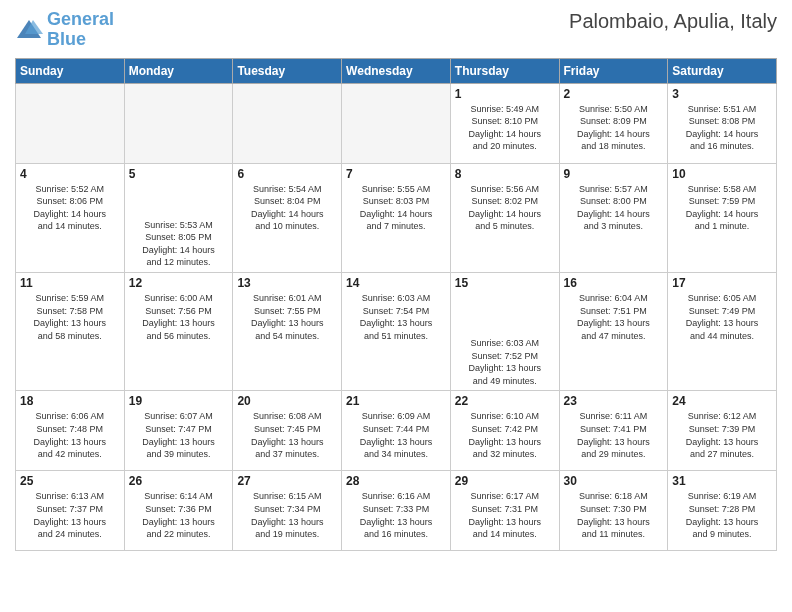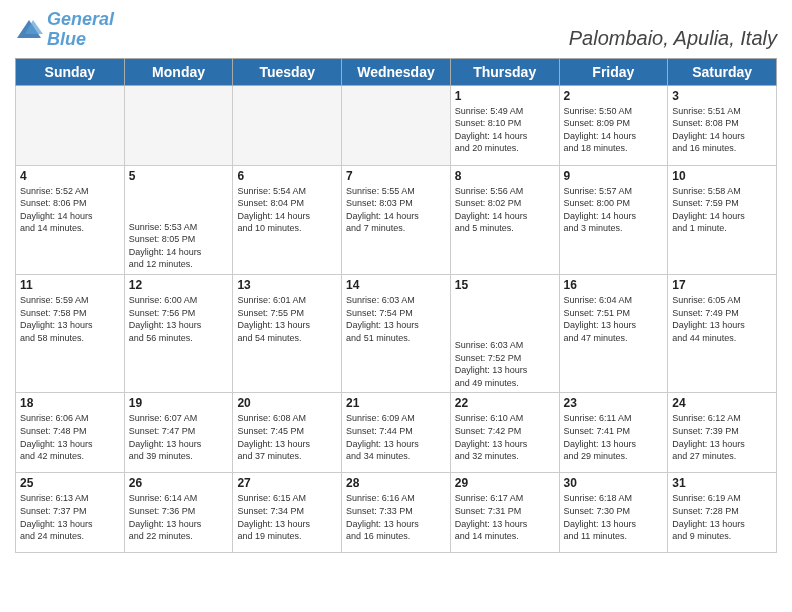--- a/index.html
+++ b/index.html
@@ -10,24 +10,23 @@
       background: #fff;
       overflow: hidden;
     }
     .page {
       width: 792px;
       height: 612px;
       padding: 10px 15px;
     }
     .header {
       display: flex;
-      align-items: flex-end;
+      align-items: flex-start;
       justify-content: space-between;
       margin-bottom: 8px;
-      font-style: italic;
     }
     .logo {
       display: flex;
       align-items: center;
       gap: 4px;
     }
     .logo-text {
       font-size: 18px;
       font-weight: bold;
       color: #2c5f8a;
@@ -54,24 +53,24 @@
       color: #444;
     }
     .calendar-table {
       width: 100%;
       border-collapse: collapse;
       table-layout: fixed;
     }
     .calendar-table th {
       background: #2c6fad;
       color: #fff;
-      font-size: 14px;
+      font-size: 12px;
       font-weight: bold;
       padding: 5px 4px;
-      text-align: center;
+      text-align: left;
       border: 1px solid #aaa;
     }
     .calendar-table td {
       vertical-align: top;
       border: 1px solid #ccc;
       padding: 3px 4px;
       font-size: 9.5px;
       color: #222;
       height: 80px;
       background: #fff;
@@ -82,20 +81,21 @@
     .day-number {
       font-size: 12px;
       font-weight: bold;
       color: #222;
       margin-bottom: 2px;
     }
     .day-info {
       font-size: 9px;
       color: #333;
       line-height: 1.4;
+      text-align: center;
     }
   </style>
 </head>
 <body>
 
 <div class="page">
   <div class="header">
     <div class="logo">
       <svg class="logo-icon" viewBox="0 0 28 28">
         <rect x="0" y="0" width="28" height="28" fill="white"></rect>

